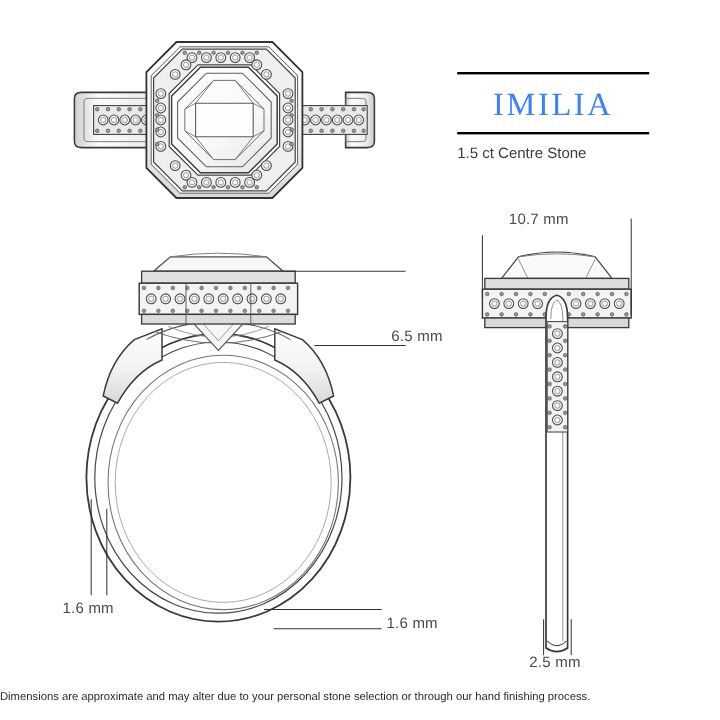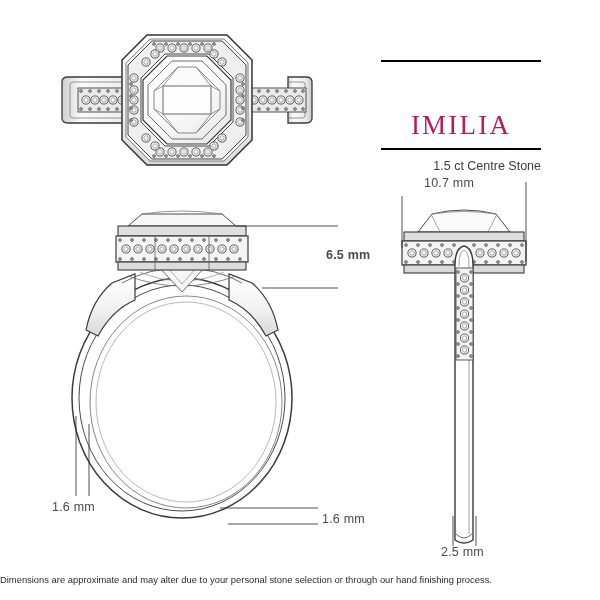--- a/index.html
+++ b/index.html
@@ -37,37 +37,36 @@
   }
   #title-rule-top {
     height: 2px;
     background: #000000;
     width: 100%;
   }
   #brand-name {
     font-family: "Liberation Serif", serif;
     font-size: 27px;
     letter-spacing: 2.2px;
-    color: #be185d;
+    color: #3b82f6;
     line-height: 1;
     padding: 12px 0 9px 0;
     text-align: center;
-    margin-top: 38px;
   }
   #title-rule-bottom {
     height: 1.6px;
     background: #000000;
     width: 100%;
   }
   #subtitle {
     font-family: "Liberation Sans", sans-serif;
     font-size: 12.5px;
     color: #3c3c3c;
     padding-top: 9px;
-    text-align: right;
+    text-align: left;
     white-space: nowrap;
   }
   #footer-note {
     position: absolute;
     left: 0;
     top: 574px;
     width: 600px;
     text-align: left;
     font-family: "Liberation Sans", sans-serif;
     font-size: 9.4px;
@@ -441,21 +440,21 @@
   </g>
 </svg>
 
 <div id="title-block">
   <div id="title-rule-top"></div>
   <div id="brand-name">IMILIA</div>
   <div id="title-rule-bottom"></div>
   <div id="subtitle">1.5 ct Centre Stone</div>
 </div>
 
-<div class="dim-label" style="left:326px; top:248px;font-weight:bold;">6.5 mm</div>
+<div class="dim-label" style="left:326px; top:273px;">6.5 mm</div>
 
 <div class="dim-label" style="left:52px; top:500px;">1.6 mm</div>
 
 <div class="dim-label" style="left:322px; top:512px;">1.6 mm</div>
 
 <div class="dim-label" style="left:424px; top:176px;">10.7 mm</div>
 
 <div class="dim-label" style="left:441px; top:545px;">2.5 mm</div>
 
 <div id="footer-note">Dimensions are approximate and may alter due to your personal stone selection or through our hand finishing process.</div>

